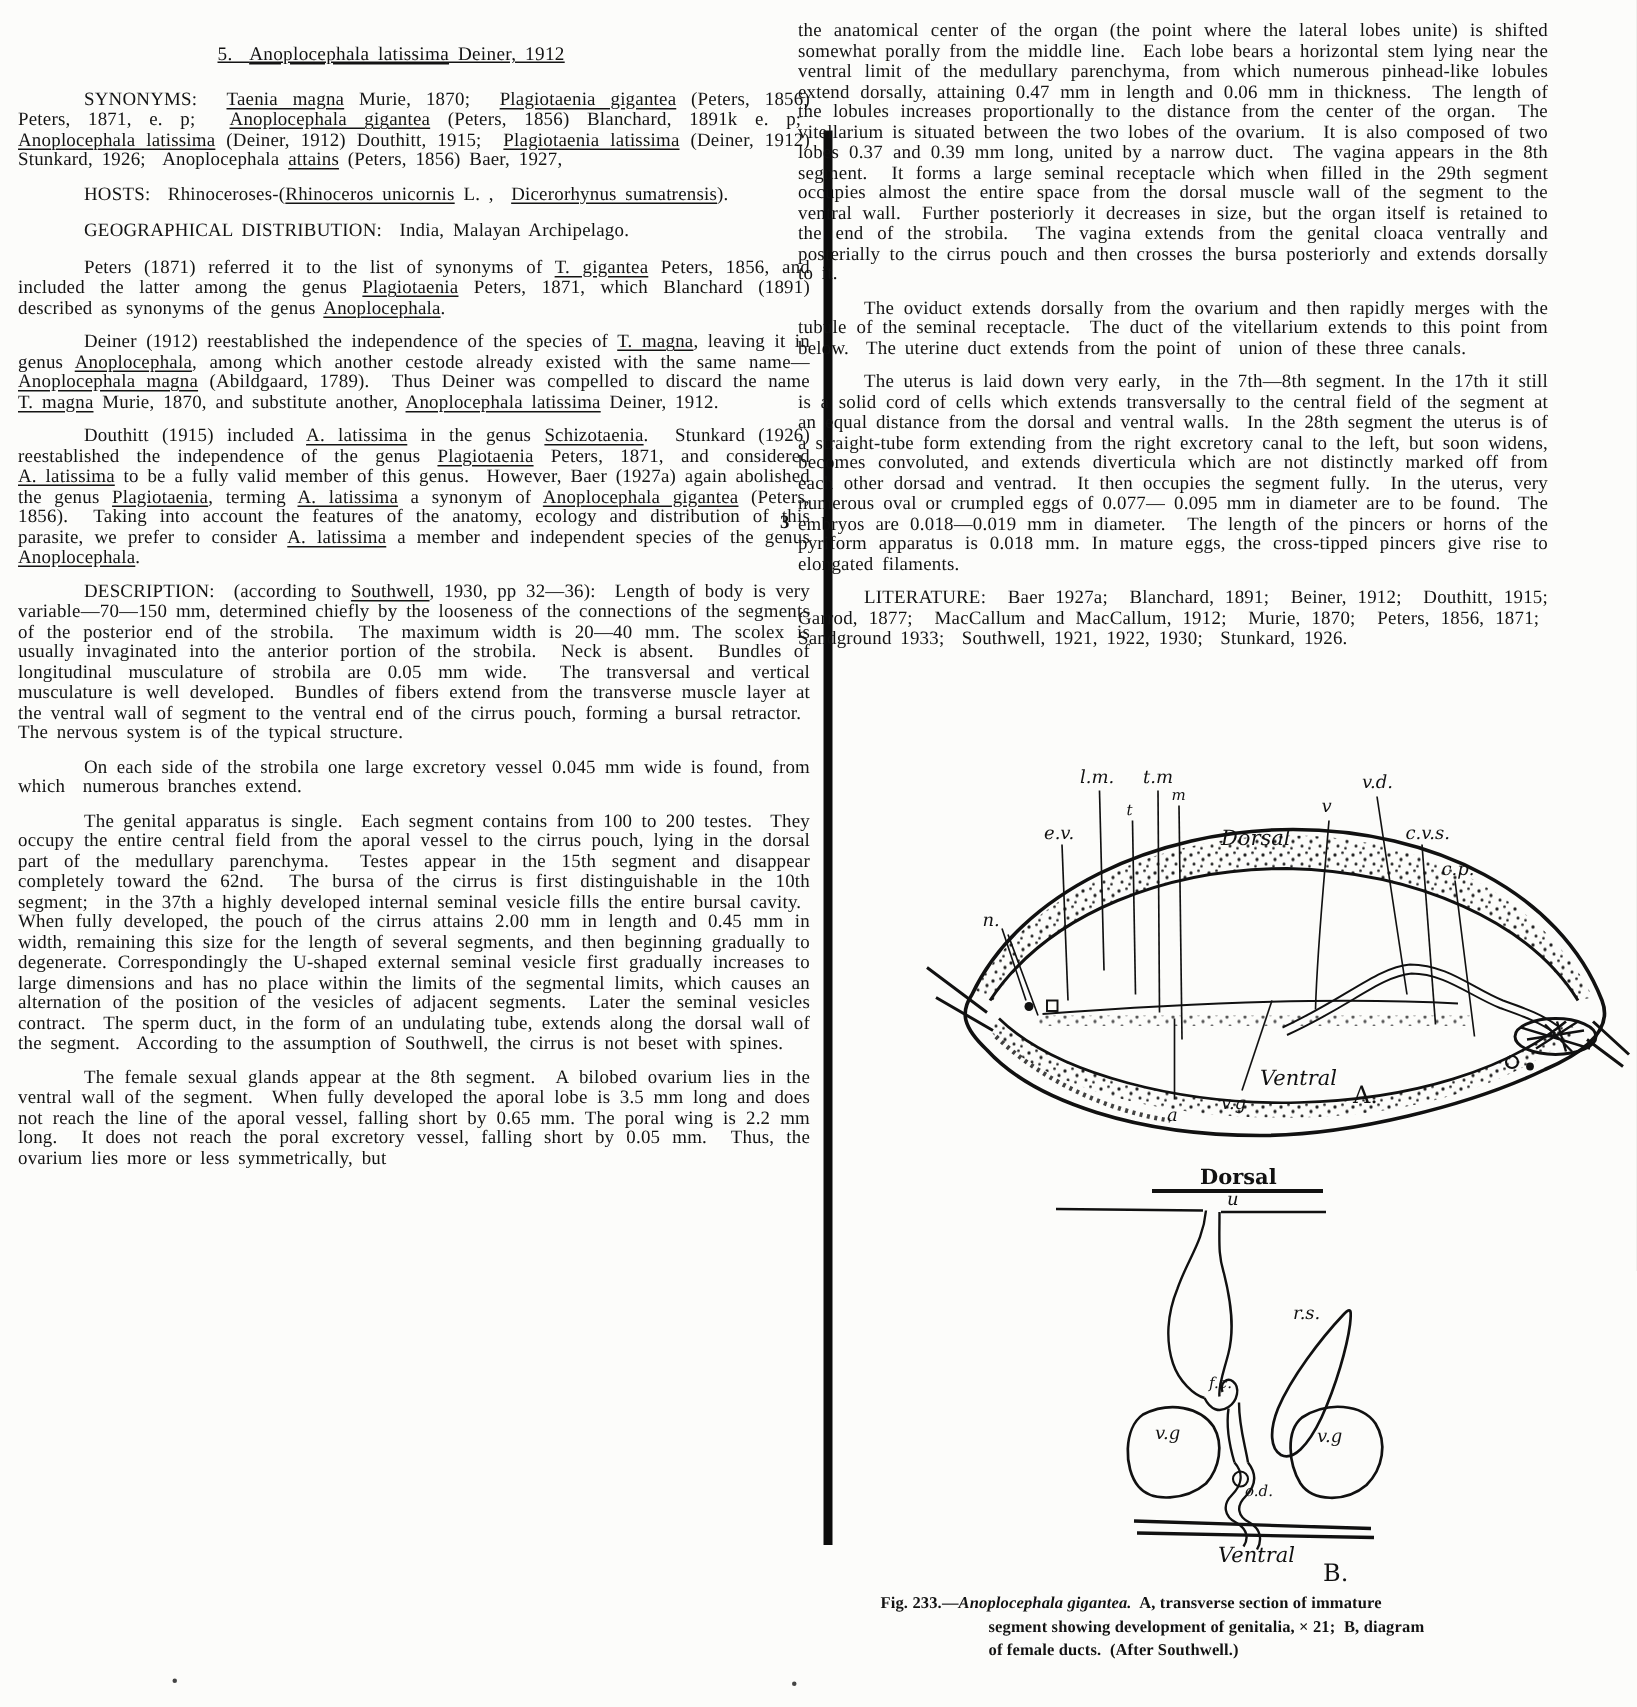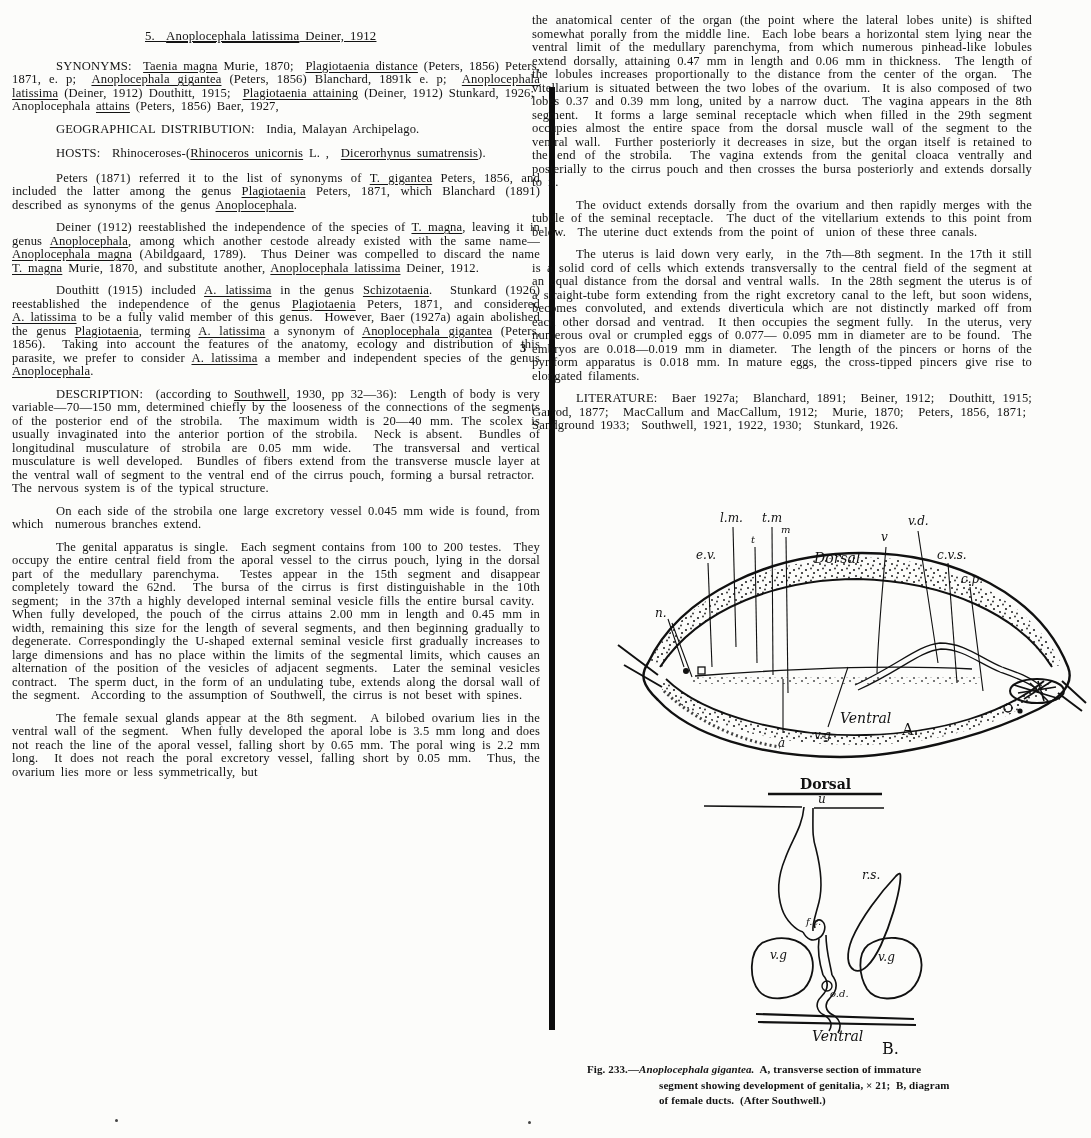--- a/index.html
+++ b/index.html
@@ -30,23 +30,23 @@
   .fig-word{font-style:italic;font-size:14px;fill:#111;}
   .fig-panel{font-size:16px;fill:#111;}
 </style>
 </head>
 <body>
 
 <div id="page">
 
   <div class="col" id="col-left">
     <h1 class="doc-title">5.&nbsp; <u>Anoplocephala latissima</u> Deiner, 1912</h1>
-    <p>SYNONYMS:&nbsp; <u>Taenia magna</u> Murie, 1870;&nbsp; <u>Plagiotaenia distance</u> (Peters, 1856) Peters, 1871, e. p;&nbsp; <u>Anoplocephala gigantea</u> (Peters, 1856) Blanchard, 1891k e. p;&nbsp; <u>Anoplocephala latissima</u> (Deiner, 1912) Douthitt, 1915;&nbsp; <u>Plagiotaenia attaining</u> (Deiner, 1912) Stunkard, 1926;&nbsp; Anoplocephala <u>attains</u> (Peters, 1856) Baer, 1927,</p>
+    <p>SYNONYMS:&nbsp; <u>Taenia magna</u> Murie, 1870;&nbsp; <u>Plagiotaenia gigantea</u> (Peters, 1856) Peters, 1871, e. p;&nbsp; <u>Anoplocephala gigantea</u> (Peters, 1856) Blanchard, 1891k e. p;&nbsp; <u>Anoplocephala latissima</u> (Deiner, 1912) Douthitt, 1915;&nbsp; <u>Plagiotaenia latissima</u> (Deiner, 1912) Stunkard, 1926;&nbsp; Anoplocephala <u>attains</u> (Peters, 1856) Baer, 1927,</p>
+    <p style="margin-bottom:11px;">HOSTS:&nbsp; Rhinoceroses-(<u>Rhinoceros unicornis</u> L. ,&nbsp; <u>Dicerorhynus sumatrensis</u>).</p>
     <p style="margin-bottom:11px;">GEOGRAPHICAL DISTRIBUTION:&nbsp; India, Malayan Archipelago.</p>
-    <p style="margin-bottom:11px;">HOSTS:&nbsp; Rhinoceroses-(<u>Rhinoceros unicornis</u> L. ,&nbsp; <u>Dicerorhynus sumatrensis</u>).</p>
     <p>Peters (1871) referred it to the list of synonyms of <u>T.&nbsp;gigantea</u> Peters, 1856, and included the latter among the genus <u>Plagiotaenia</u> Peters, 1871, which Blanchard (1891) described as synonyms of the genus <u>Anoplocephala</u>.</p>
     <p>Deiner (1912) reestablished the independence of the species of <u>T.&nbsp;magna</u>, leaving it in genus <u>Anoplocephala</u>, among which another cestode already existed with the same name—<u>Anoplocephala magna</u> (Abildgaard, 1789).&nbsp; Thus Deiner was compelled to discard the name <u>T.&nbsp;magna</u> Murie, 1870, and substitute another, <u>Anoplocephala latissima</u> Deiner, 1912.</p>
     <p>Douthitt (1915) included <u>A.&nbsp;latissima</u> in the genus <u>Schizotaenia</u>.&nbsp; Stunkard (1926) reestablished the independence of the genus <u>Plagiotaenia</u> Peters, 1871, and considered <u>A.&nbsp;latissima</u> to be a fully valid member of this genus.&nbsp; However, Baer (1927a) again abolished the genus <u>Plagiotaenia</u>, terming <u>A.&nbsp;latissima</u> a synonym of <u>Anoplocephala gigantea</u> (Peters, 1856).&nbsp; Taking into account the features of the anatomy, ecology and distribution of this parasite, we prefer to consider <u>A.&nbsp;latissima</u> a member and independent species of the genus <u>Anoplocephala</u>.</p>
     <p>DESCRIPTION:&nbsp; (according to <u>Southwell</u>, 1930, pp 32—36):&nbsp; Length of body is very variable—70—150 mm, determined chiefly by the looseness of the connections of the segments of the posterior end of the strobila.&nbsp; The maximum width is 20—40 mm. The scolex is usually invaginated into the anterior portion of the strobila.&nbsp; Neck is absent.&nbsp; Bundles of longitudinal musculature of strobila are 0.05 mm wide.&nbsp; The transversal and vertical musculature is well developed.&nbsp; Bundles of fibers extend from the transverse muscle layer at the ventral wall of segment to the ventral end of the cirrus pouch, forming a bursal retractor.&nbsp; The nervous system is of the typical structure.</p>
     <p>On each side of the strobila one large excretory vessel 0.045 mm wide is found, from which&nbsp; numerous branches extend.</p>
     <p>The genital apparatus is single.&nbsp; Each segment contains from 100 to 200 testes.&nbsp; They occupy the entire central field from the aporal vessel to the cirrus pouch, lying in the dorsal part of the medullary parenchyma.&nbsp; Testes appear in the 15th segment and disappear completely toward the 62nd.&nbsp; The bursa of the cirrus is first distinguishable in the 10th segment;&nbsp; in the 37th a highly developed internal seminal vesicle fills the entire bursal cavity.&nbsp; When fully developed, the pouch of the cirrus attains 2.00 mm in length and 0.45 mm in width, remaining this size for the length of several segments, and then beginning gradually to degenerate. Correspondingly the U-shaped external seminal vesicle first gradually increases to large dimensions and has no place within the limits of the segmental limits, which causes an alternation of the position of the vesicles of adjacent segments.&nbsp; Later the seminal vesicles contract.&nbsp; The sperm duct, in the form of an undulating tube, extends along the dorsal wall of the segment.&nbsp; According to the assumption of Southwell, the cirrus is not beset with spines.</p>
     <p>The female sexual glands appear at the 8th segment.&nbsp; A bilobed ovarium lies in the ventral wall of the segment.&nbsp; When fully developed the aporal lobe is 3.5 mm long and does not reach the line of the aporal vessel, falling short by 0.65 mm. The poral wing is 2.2 mm long.&nbsp; It does not reach the poral excretory vessel, falling short by 0.05 mm.&nbsp; Thus, the ovarium lies more or less symmetrically, but</p>
   </div>
 
   <div id="divider"></div>

